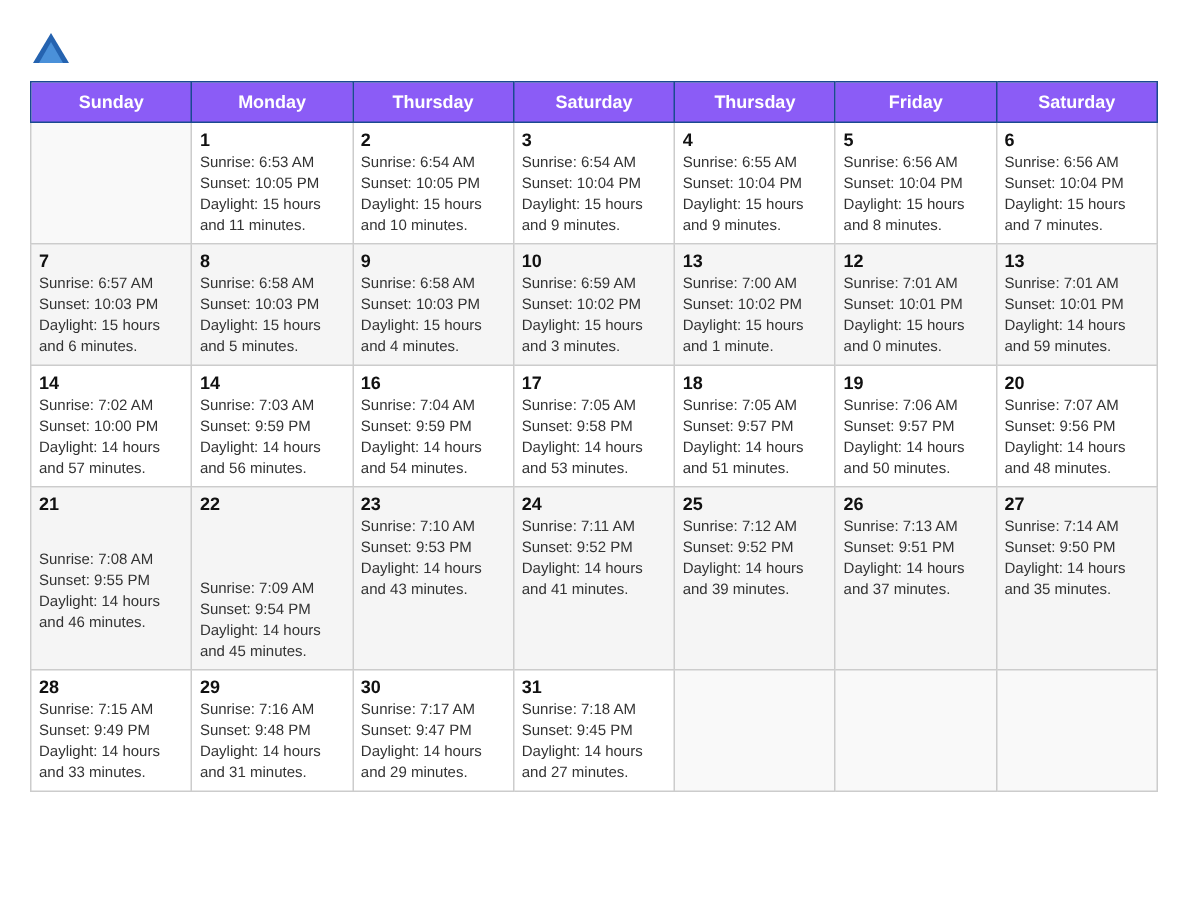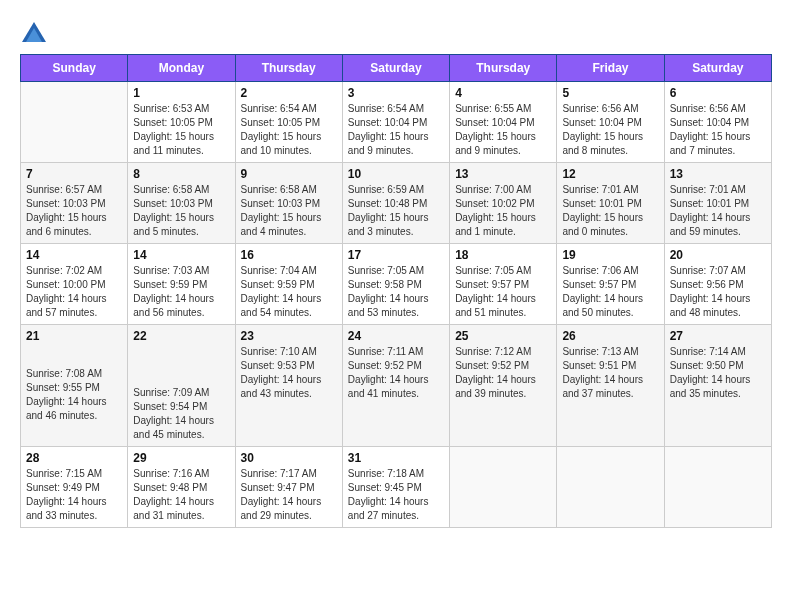--- a/index.html
+++ b/index.html
@@ -184,21 +184,21 @@
         <td>
           <div class="day-num">9</div>
           <div class="day-info" style="white-space: pre-line;">Sunrise: 6:58 AM
 Sunset: 10:03 PM
 Daylight: 15 hours
 and 4 minutes.</div>
         </td>
         <td>
           <div class="day-num">10</div>
           <div class="day-info" style="white-space: pre-line;">Sunrise: 6:59 AM
-Sunset: 10:48 PM
+Sunset: 10:02 PM
 Daylight: 15 hours
 and 3 minutes.</div>
         </td>
         <td>
           <div class="day-num">13</div>
           <div class="day-info" style="white-space: pre-line;">Sunrise: 7:00 AM
 Sunset: 10:02 PM
 Daylight: 15 hours
 and 1 minute.</div>
         </td>

